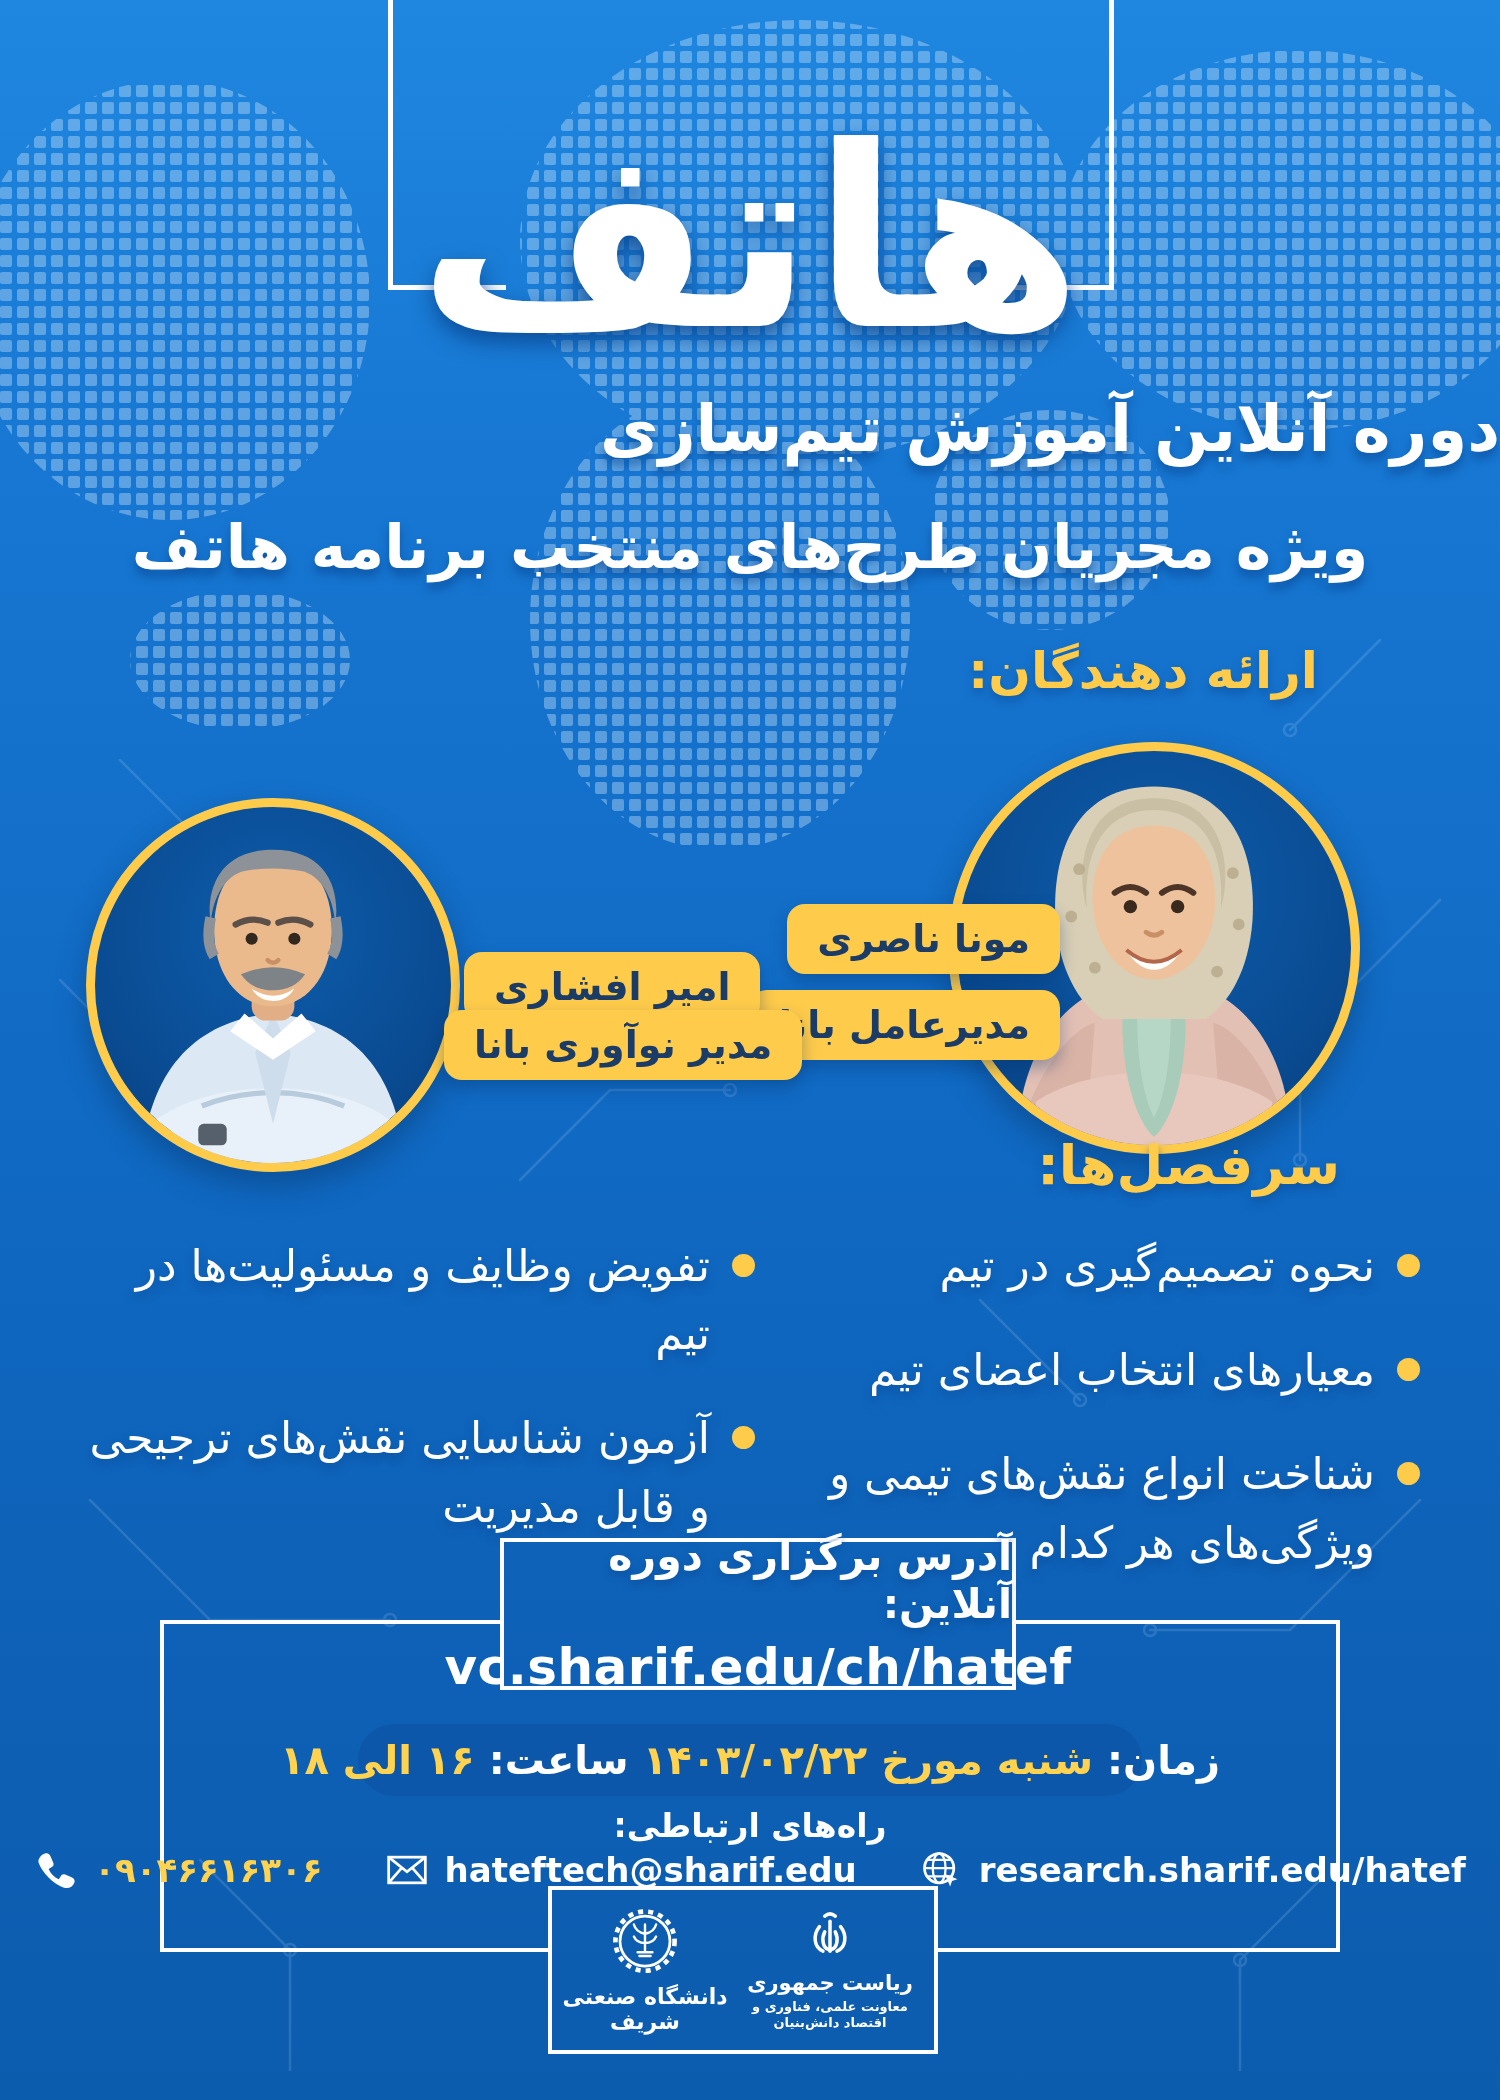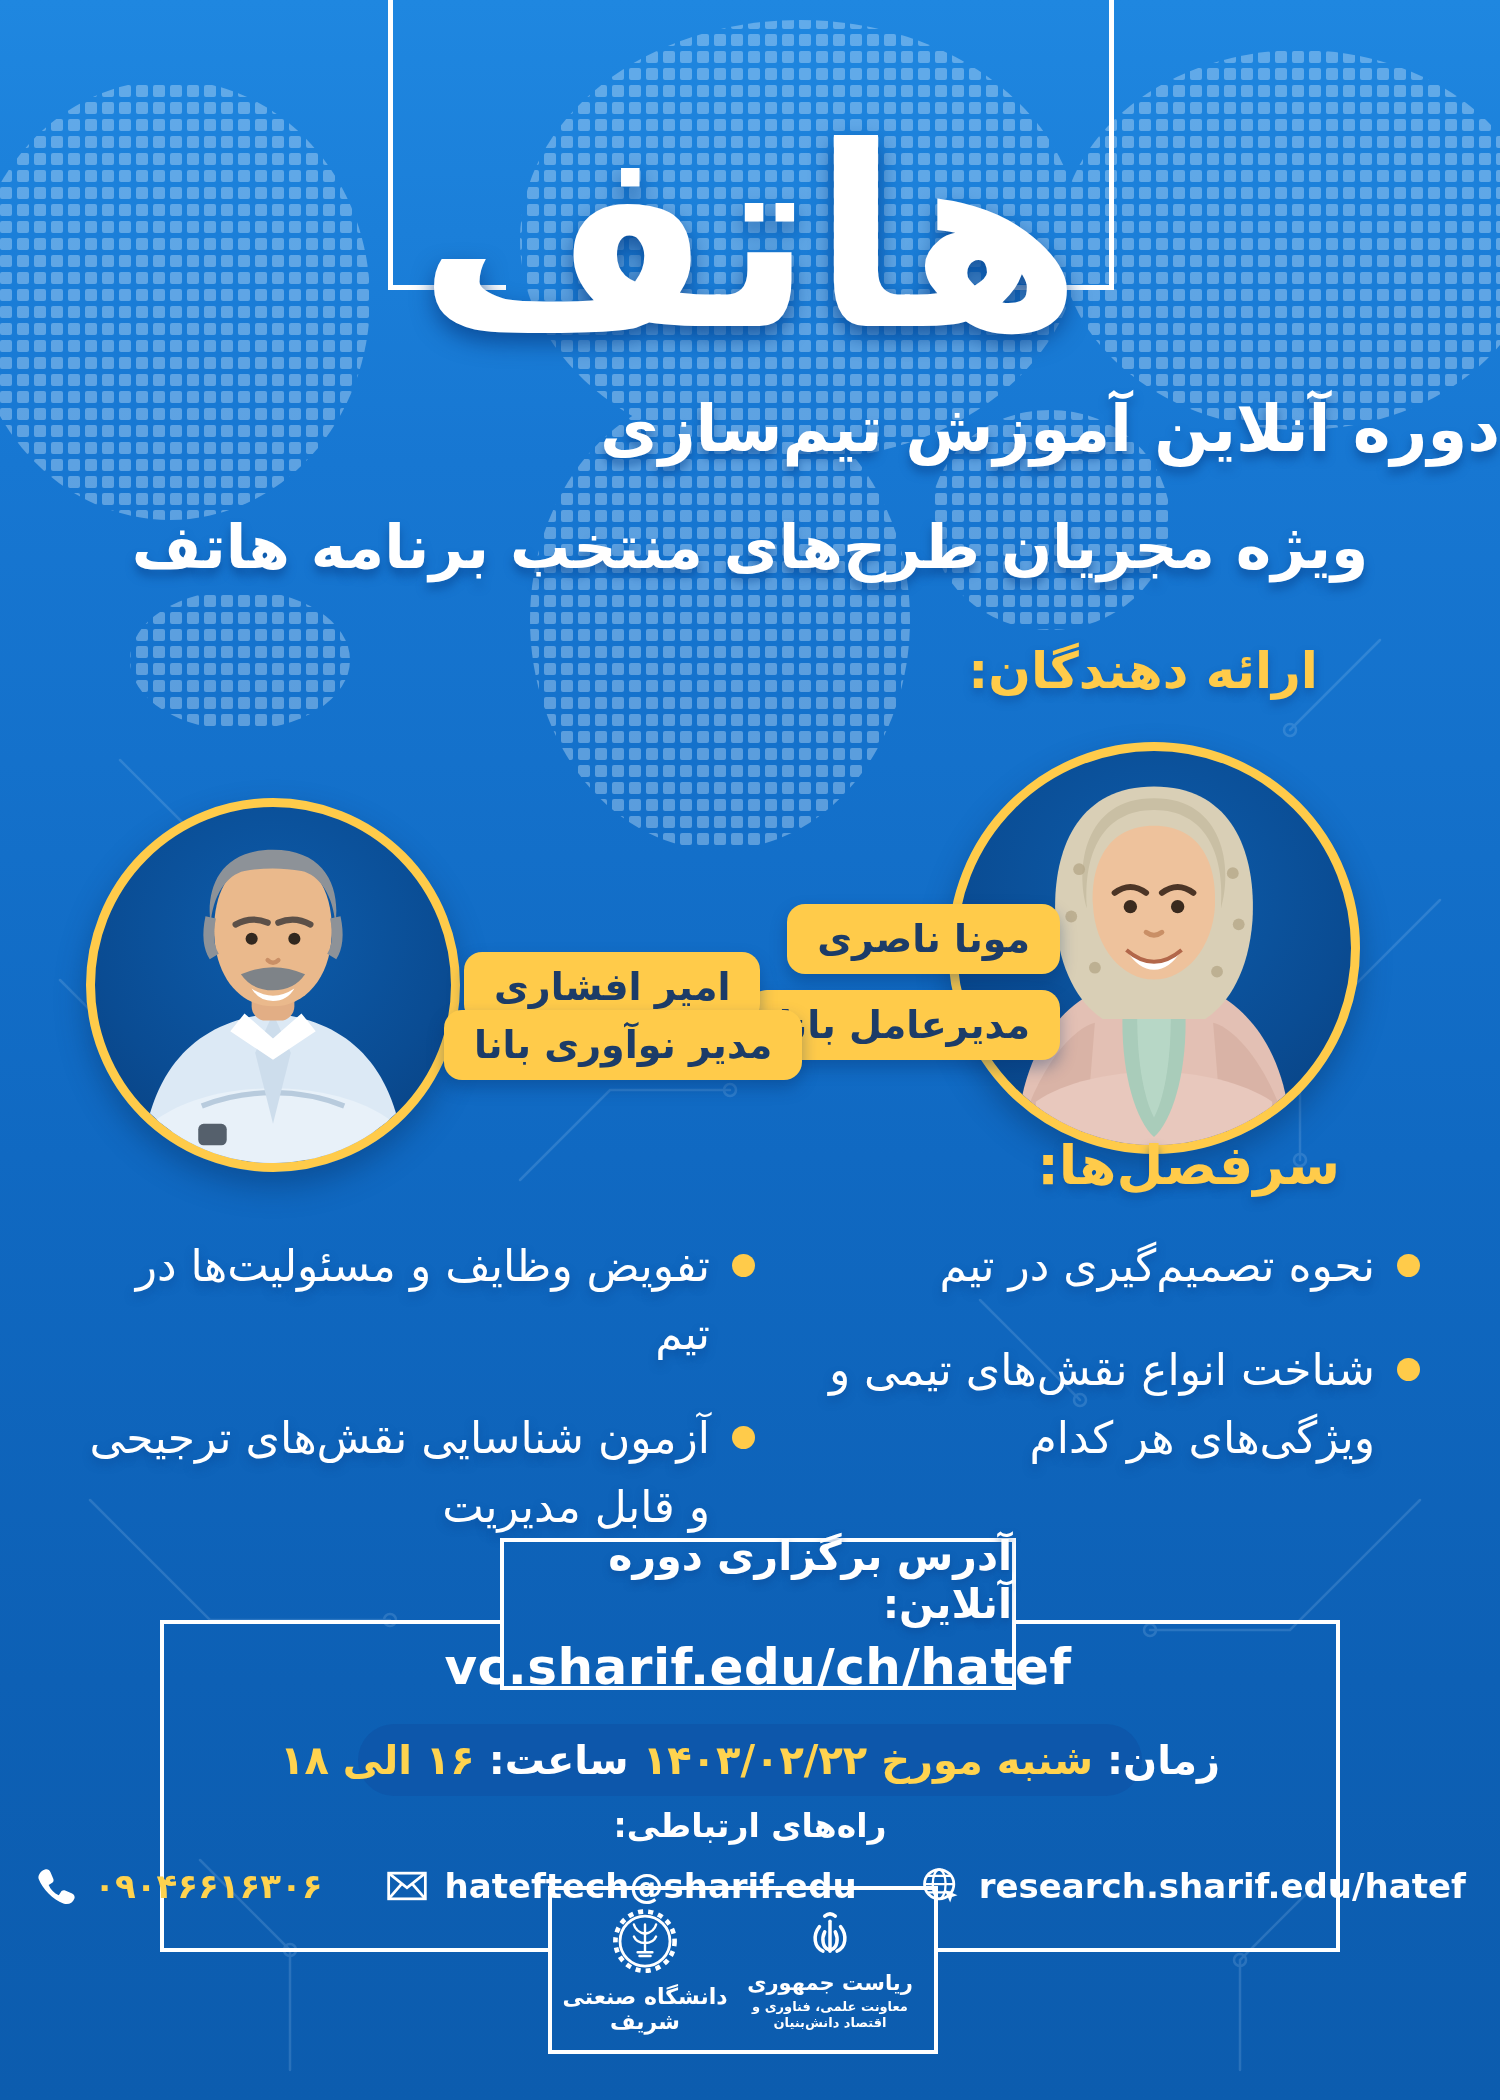--- a/index.html
+++ b/index.html
@@ -101,21 +101,21 @@
   .time-pill .y{color:#ffd34f;}
 
   .contact-heading{
     position:absolute;top:1806px;left:0;right:0;text-align:center;
     font-size:33px;font-weight:700;color:#fff;
   }
   .contact-row{
     position:absolute;top:1848px;left:0;right:0;
     display:flex;direction:ltr;justify-content:center;align-items:center;gap:62px;
   }
-  .contact{display:flex;direction:ltr;align-items:center;gap:16px;font-size:34px;font-weight:700;color:#fff;margin-top:16px;}
+  .contact{display:flex;direction:ltr;align-items:center;gap:16px;font-size:34px;font-weight:700;color:#fff;}
   .contact .ic{width:44px;height:44px;}
   .phone-num{color:#ffd34f;direction:ltr;}
 
   .logos-box{
     position:absolute;left:548px;top:1886px;width:390px;height:168px;
     border:4px solid #fff;display:flex;direction:ltr;align-items:center;justify-content:space-evenly;padding:8px 6px;
   }
   .logo-cell{display:flex;flex-direction:column;align-items:center;justify-content:center;gap:4px;color:#fff;text-align:center;}
   .sharif-name{font-size:22px;font-weight:700;}
   .gov-name{font-size:21px;font-weight:700;line-height:1.15;}
@@ -248,20 +248,24 @@
 
   <div class="topics-heading">سرفصل‌ها:</div>
   <div class="topics">
     <div class="col col-a">
       <div class="topic">
         <span class="dot"></span>
         <span>نحوه تصمیم‌گیری در تیم</span>
       </div>
       <div class="topic">
         <span class="dot"></span>
+        <span>معیارهای انتخاب اعضای تیم</span>
+      </div>
+      <div class="topic">
+        <span class="dot"></span>
         <span>شناخت انواع نقش‌های تیمی و ویژگی‌های هر کدام</span>
       </div>
     </div>
     <div class="col col-b">
       <div class="topic">
         <span class="dot"></span>
         <span>تفویض وظایف و مسئولیت‌ها در تیم</span>
       </div>
       <div class="topic">
         <span class="dot"></span>

